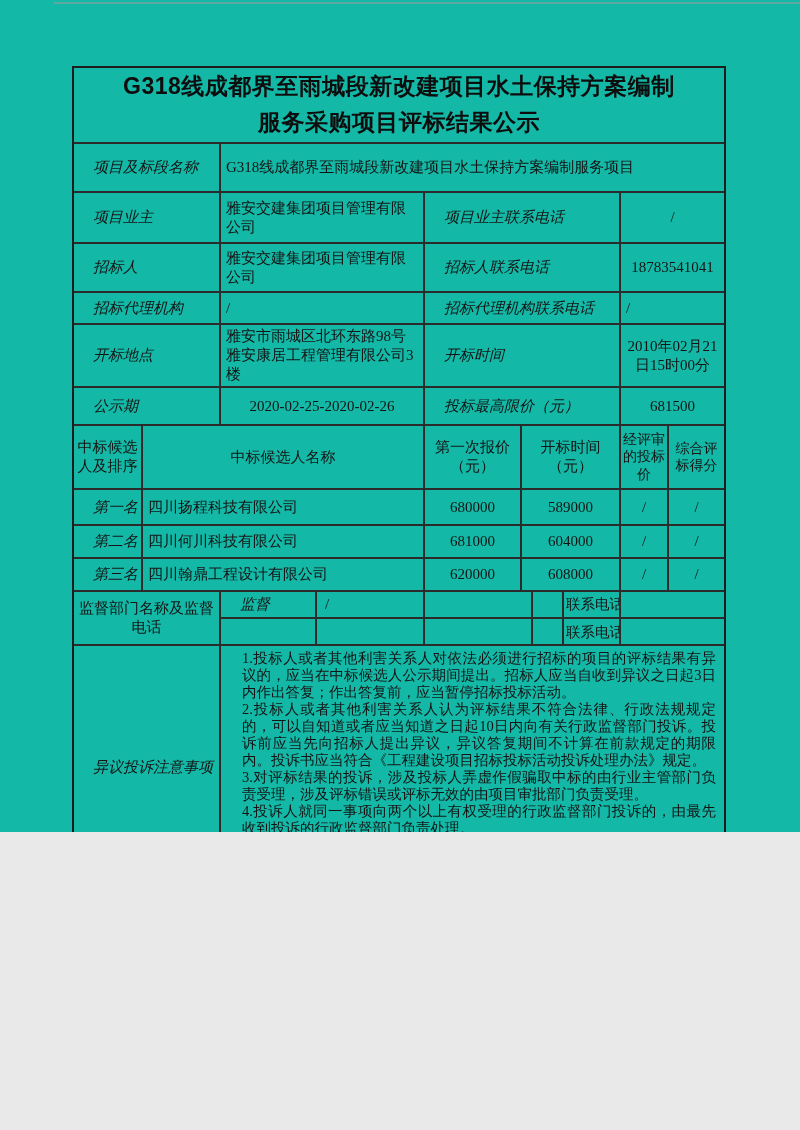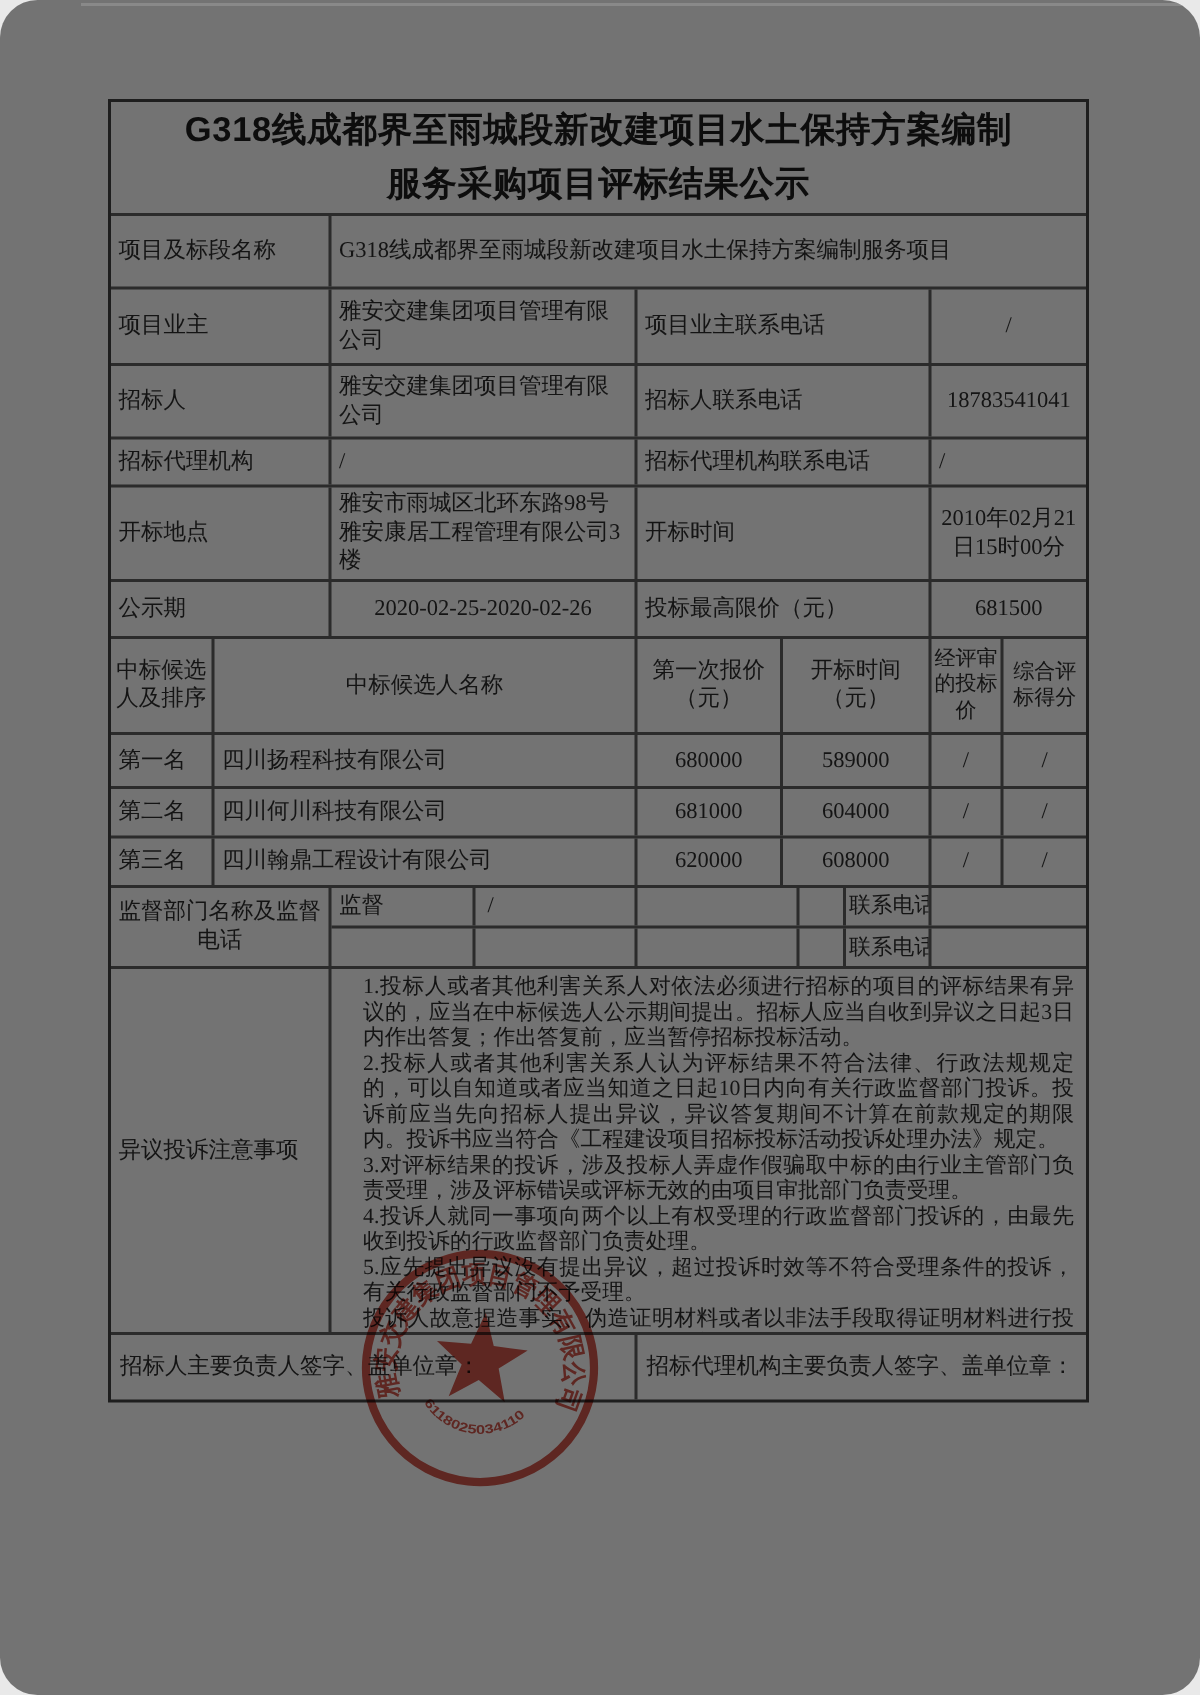--- a/index.html
+++ b/index.html
@@ -1,35 +1,35 @@
 <!DOCTYPE html>
 <html><head>
 <meta charset="utf-8">
 <style>
   * { margin:0; padding:0; box-sizing:border-box; }
   html,body { background:#e9e9e9; }
   .page {
-    position:relative; width:800px; height:1130px; margin:0 auto;
-    background:#737373; overflow:hidden;
-    font-family:"Liberation Serif", serif; color:#141414;border-radius:25px;
+    position:relative; width:800px; height:832px; margin:0 auto;
+    background:#14b8a6; overflow:hidden;
+    font-family:"Liberation Serif", serif; color:#141414;
   }
   .scan-line { position:absolute; top:2px; left:54px; width:746px; height:2px; background:#9a9a9a; opacity:.55; }
 
   .doc-table {
     position:absolute; left:72px; top:66px; width:654px; height:869px;
     border:2px solid #1e1e1e; display:flex; flex-direction:column; background:transparent;
   }
   .row { display:flex; flex:none; border-bottom:2px solid #2b2b2b; }
   .row.last { border-bottom:none; }
   .cell {
     border-right:2px solid #2b2b2b; display:flex; align-items:center;
     font-size:15px; line-height:1.25; overflow:hidden;
   }
   .cell.endc { border-right:none; }
-  .lab { padding-left:5px; padding-right:3px; }
+  .lab { padding-left:19px; padding-right:3px;font-style:italic; }
   .valL { padding-left:5px; padding-right:3px; }
   .valC { justify-content:center; text-align:center; }
   .two-line { flex-wrap:wrap; align-content:center; }
 
   .title-row { flex-direction:column; justify-content:center; align-items:center;
     font-family:"Liberation Sans", sans-serif; font-weight:700; font-size:23px;
     line-height:1.55; letter-spacing:.5px; color:#0d0d0d; }
 
   .hdr { justify-content:center; text-align:center; }
   .hdr-sm { font-size:14px; }

